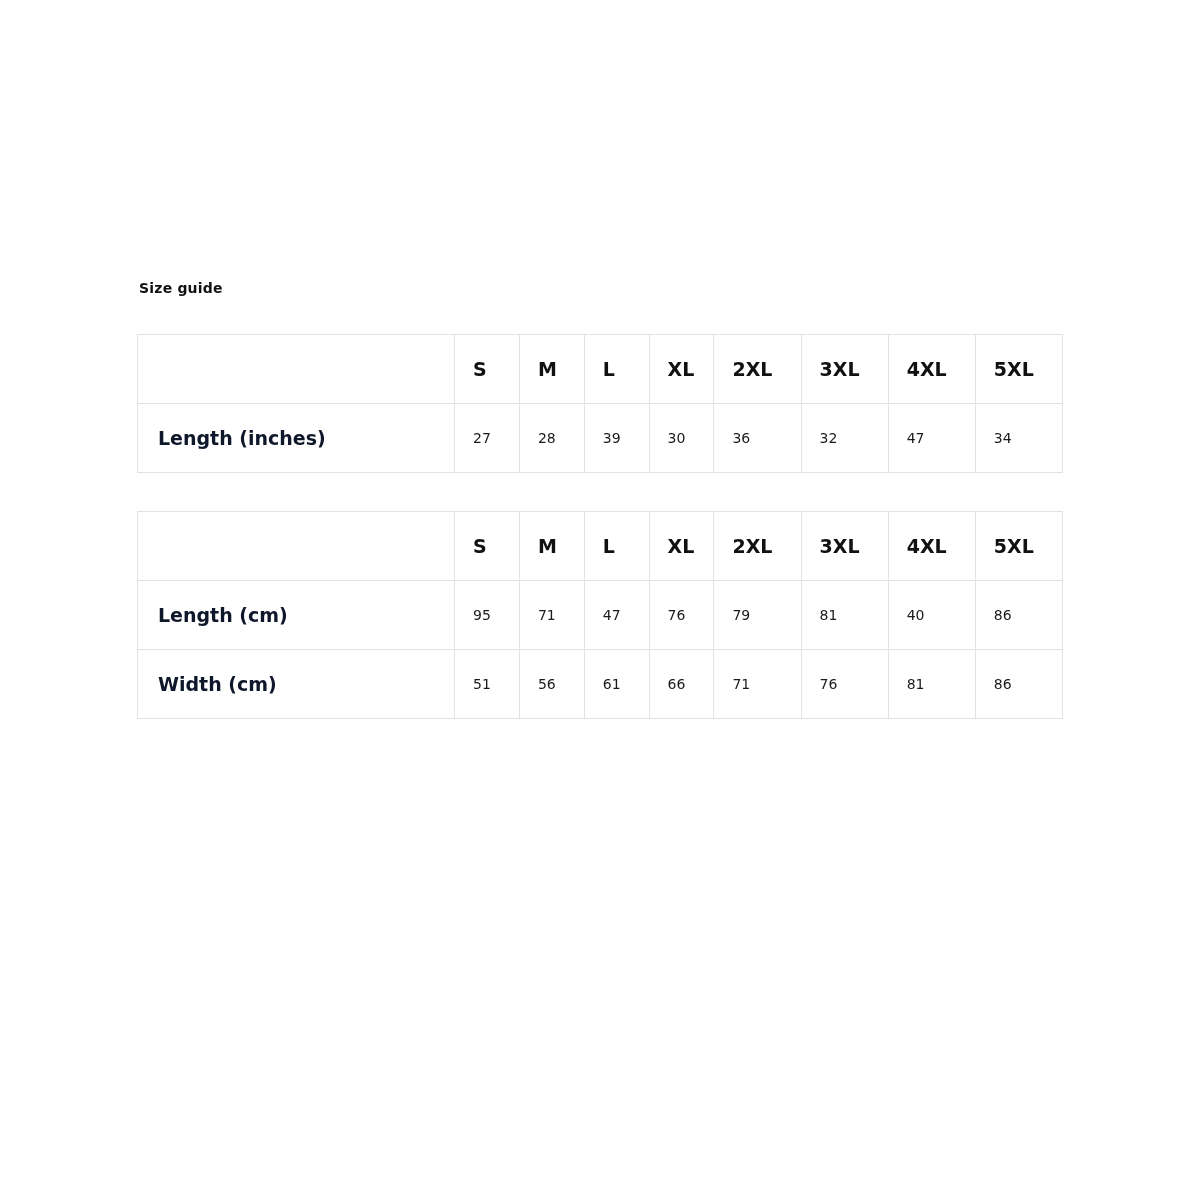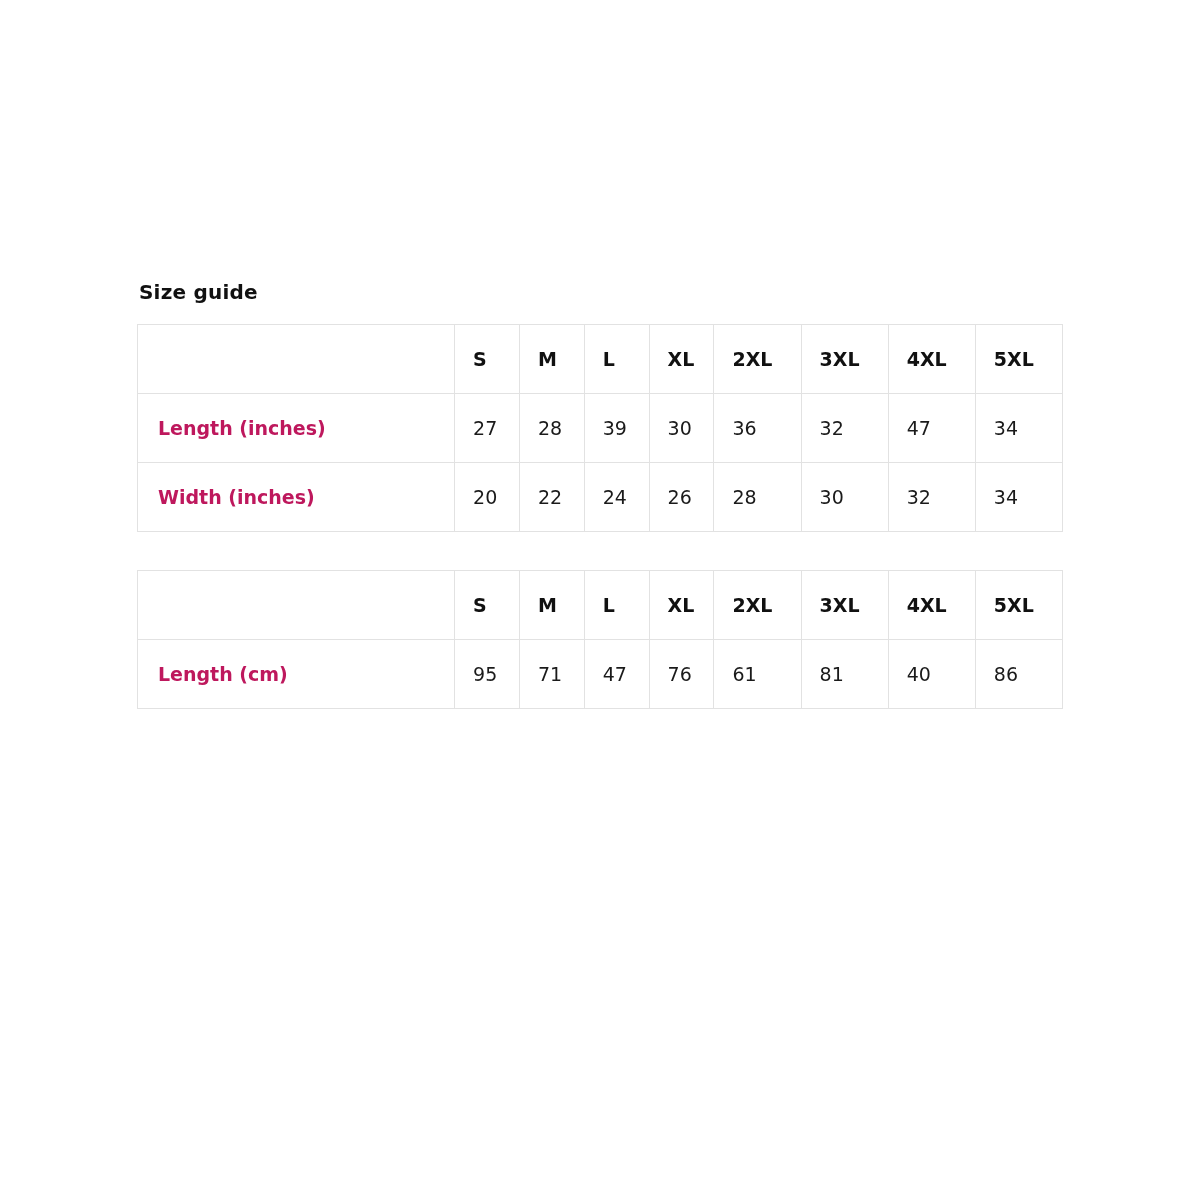--- a/index.html
+++ b/index.html
@@ -15,53 +15,53 @@
     position: relative;
     overflow: hidden;
   }
   .page {
     position: absolute;
     left: 137px;
     top: 280px;
     width: 926px;
   }
   .page-title {
-    font-size: 20px;
+    font-size: 14px;
     font-weight: bold;
     color: #111111;
     letter-spacing: 0.2px;
-    margin: 0 0 20px 2px;
+    margin: 0 0 38px 2px;
   }
   table.size-table {
     border-collapse: collapse;
     table-layout: fixed;
     width: 926px;
     background: #ffffff;
   }
   table.size-table + table.size-table {
     margin-top: 38px;
   }
   table.size-table th,
   table.size-table td {
     border: 1px solid #e2e2e2;
     padding: 0;
     height: 68px;
     vertical-align: middle;
-    font-size: 19px;
+    font-size: 14px;
     font-weight: normal;
     color: #1a1a1a;
     text-align: left;
   }
   table.size-table th.row-head,
   table.size-table td.row-head {
     width: 313px;
     padding-left: 20px;
     font-weight: bold;
     font-size: 19px;
-    color: #be185d;
+    color: #0f172a;
   }
   table.size-table th.size-col {
     font-weight: bold;
     font-size: 19px;
     color: #111111;
     padding-left: 18px;
   }
   table.size-table td.val {
     padding-left: 18px;
     font-weight: normal;
@@ -107,31 +107,20 @@
         <td class="row-head">Length (inches)</td>
         <td class="val">27</td>
         <td class="val">28</td>
         <td class="val">39</td>
         <td class="val">30</td>
         <td class="val">36</td>
         <td class="val">32</td>
         <td class="val">47</td>
         <td class="val">34</td>
       </tr>
-      <tr>
-        <td class="row-head">Width (inches)</td>
-        <td class="val">20</td>
-        <td class="val">22</td>
-        <td class="val">24</td>
-        <td class="val">26</td>
-        <td class="val">28</td>
-        <td class="val">30</td>
-        <td class="val">32</td>
-        <td class="val">34</td>
-      </tr>
     </tbody>
   </table>
 
   <table class="size-table">
     <colgroup>
       <col style="width:313px">
       <col class="c-size">
         <col class="c-size">
         <col class="c-size">
         <col class="c-size">
@@ -153,21 +142,32 @@
         <th class="size-col">5XL</th>
       </tr>
     </thead>
     <tbody>
       <tr>
         <td class="row-head">Length (cm)</td>
         <td class="val">95</td>
         <td class="val">71</td>
         <td class="val">47</td>
         <td class="val">76</td>
-        <td class="val">61</td>
+        <td class="val">79</td>
         <td class="val">81</td>
         <td class="val">40</td>
+        <td class="val">86</td>
+      </tr>
+      <tr>
+        <td class="row-head">Width (cm)</td>
+        <td class="val">51</td>
+        <td class="val">56</td>
+        <td class="val">61</td>
+        <td class="val">66</td>
+        <td class="val">71</td>
+        <td class="val">76</td>
+        <td class="val">81</td>
         <td class="val">86</td>
       </tr>
     </tbody>
   </table>
 
 </div>
 
 </body></html>

